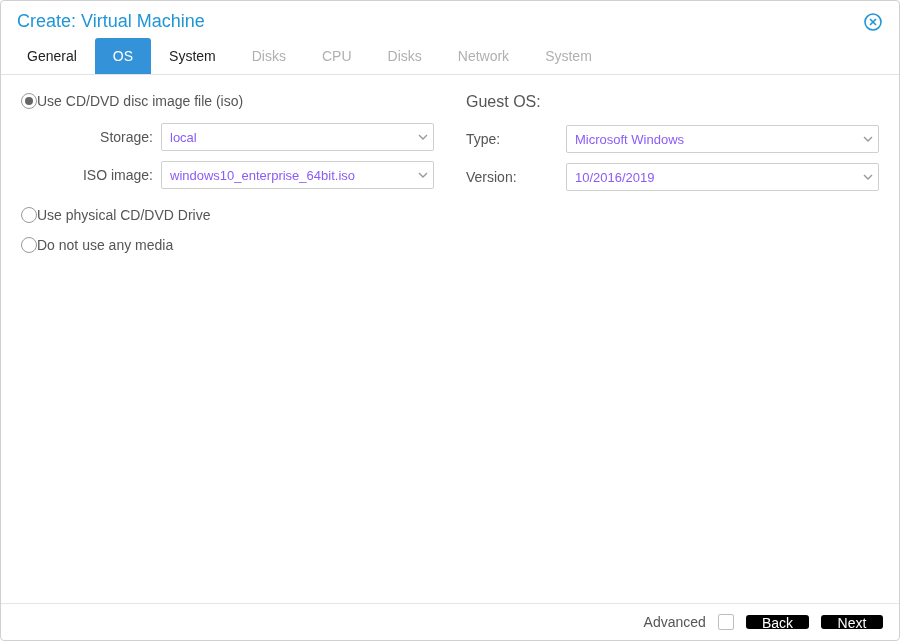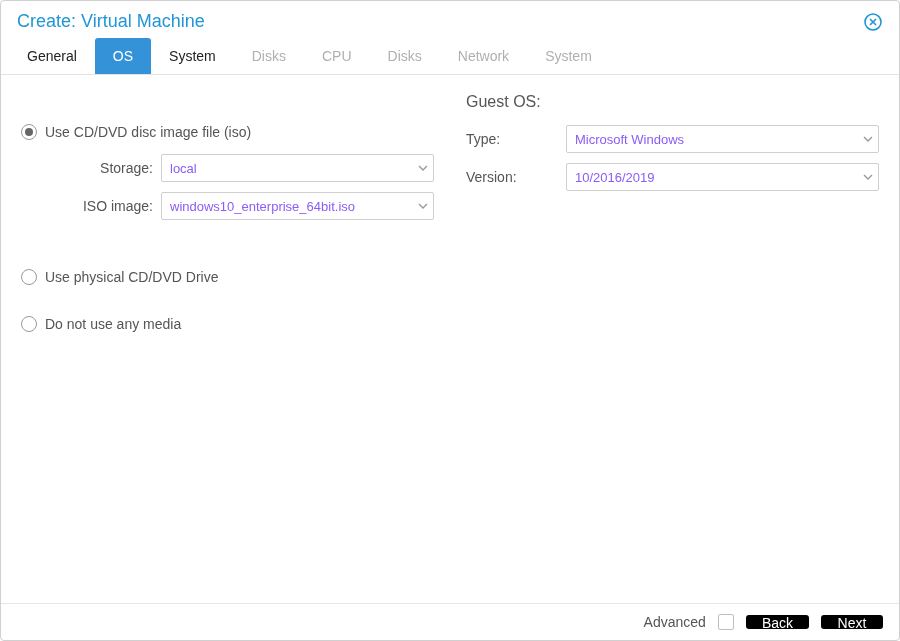--- a/index.html
+++ b/index.html
@@ -58,25 +58,24 @@
   .body {
     flex: 1;
     padding: 18px 20px;
     display: flex;
     gap: 32px;
   }
   .col { flex: 1; }
   .radio-row {
     display: flex;
     align-items: center;
-    gap: 8px;
+    gap: 0;
     margin-bottom: 14px;
     color: #555;
     font-size: 14px;
-    margin-top: 31px;
   }
   .radio {
     width: 16px; height: 16px;
     border: 1.5px solid #999;
     border-radius: 50%;
     display: inline-flex;
     align-items: center;
     justify-content: center;
     background: #fff;
     cursor: pointer;

